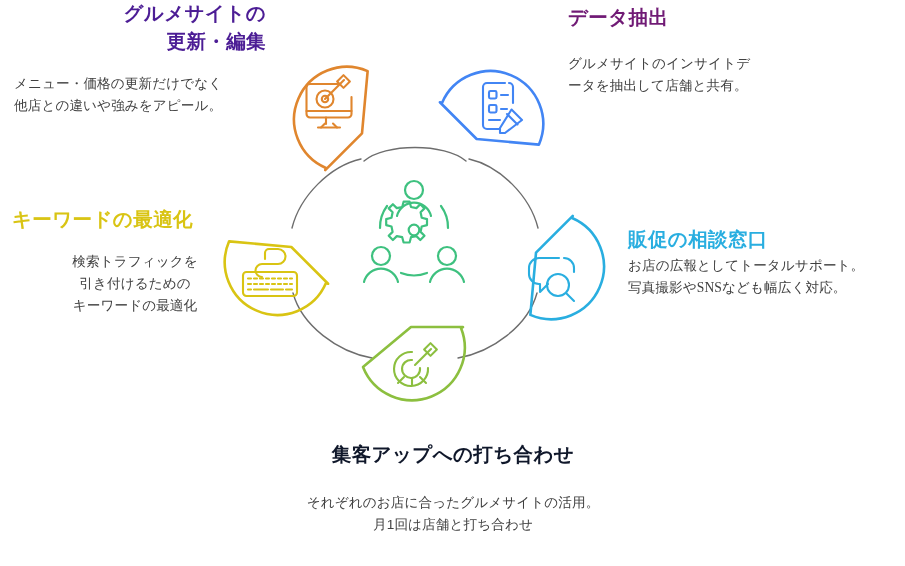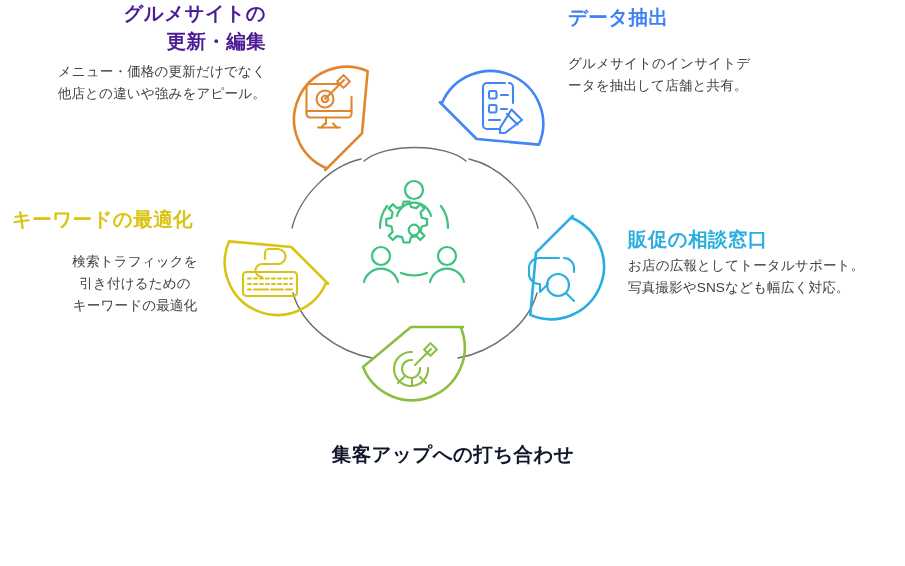--- a/index.html
+++ b/index.html
@@ -42,26 +42,26 @@
   .body-text {
     font-size: 13.6px;
     line-height: 1.62;
     color: #404040;
     margin: 0;
     white-space: pre-line;
     letter-spacing: 0.1px;
   }
   
   #blk-update       { left: 14px;  top: 0px;   width: 252px; text-align: right; }
-  #blk-update .body-text { margin-top: 6px; text-align: right; }
+  #blk-update .body-text { margin-top: 18px; text-align: left; }
   #blk-data         { left: 568px; top: 4px;   width: 300px; text-align: left; }
   #blk-data .body-text { margin-top: 21px; }
   #blk-keyword      { left: 12px;  top: 206px; width: 246px; text-align: left; }
   #blk-keyword .body-text { margin-top: 17px; text-align: center; }
-  #blk-consult      { left: 628px; top: 226px; width: 270px; text-align: left; }
+  #blk-consult      { left: 628px; top: 226px; width: 270px; text-align: left; font-family: Liberation Serif, serif; }
   #blk-consult .body-text { margin-top: 1px; }
   #blk-meeting      { left: 183px; top: 441px; width: 540px; text-align: center; }
   #blk-meeting .body-text { margin-top: 23px; text-align: center; }
 </style>
 </head>
 <body>
 
 <div id="canvas">
 
   <svg class="diagram-svg" viewBox="0 0 905 566">
@@ -178,35 +178,37 @@
   </svg>
 
   <div class="txt-block" id="blk-update">
     <h2 class="heading" style="color:#4c1d95">グルメサイトの
 更新・編集</h2>
     <p class="body-text">メニュー・価格の更新だけでなく
 他店との違いや強みをアピール。</p>
   </div>
 
   <div class="txt-block" id="blk-data">
-    <h2 class="heading" style="color:#3b82f6">データ抽出</h2>
+    <h2 class="heading" style="color:#701a75">データ抽出</h2>
     <p class="body-text">グルメサイトのインサイトデ
 ータを抽出して店舗と共有。</p>
   </div>
 
   <div class="txt-block" id="blk-keyword">
     <h2 class="heading" style="color:#d9c413">キーワードの最適化</h2>
     <p class="body-text">検索トラフィックを
 引き付けるための
 キーワードの最適化</p>
   </div>
 
   <div class="txt-block" id="blk-consult">
     <h2 class="heading" style="color:#29aee0">販促の相談窓口</h2>
     <p class="body-text">お店の広報としてトータルサポート。
 写真撮影やSNSなども幅広く対応。</p>
   </div>
 
   <div class="txt-block" id="blk-meeting">
     <h2 class="heading" style="color:#0f172a">集客アップへの打ち合わせ</h2>
+    <p class="body-text">それぞれのお店に合ったグルメサイトの活用。
+月1回は店舗と打ち合わせ</p>
   </div>
 
 </div>
 
 </body></html>

